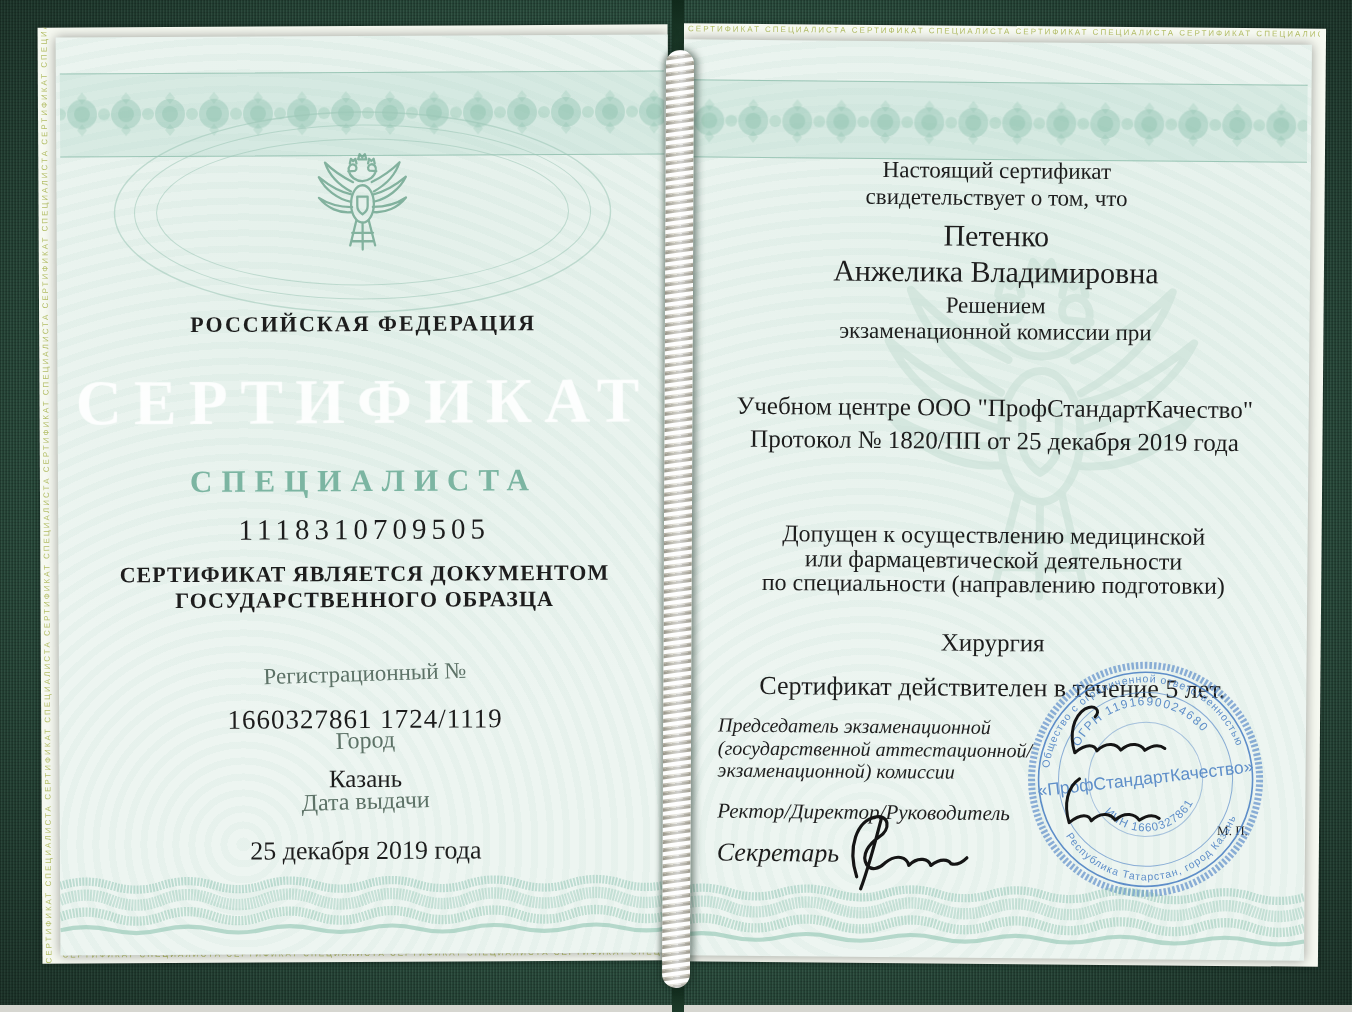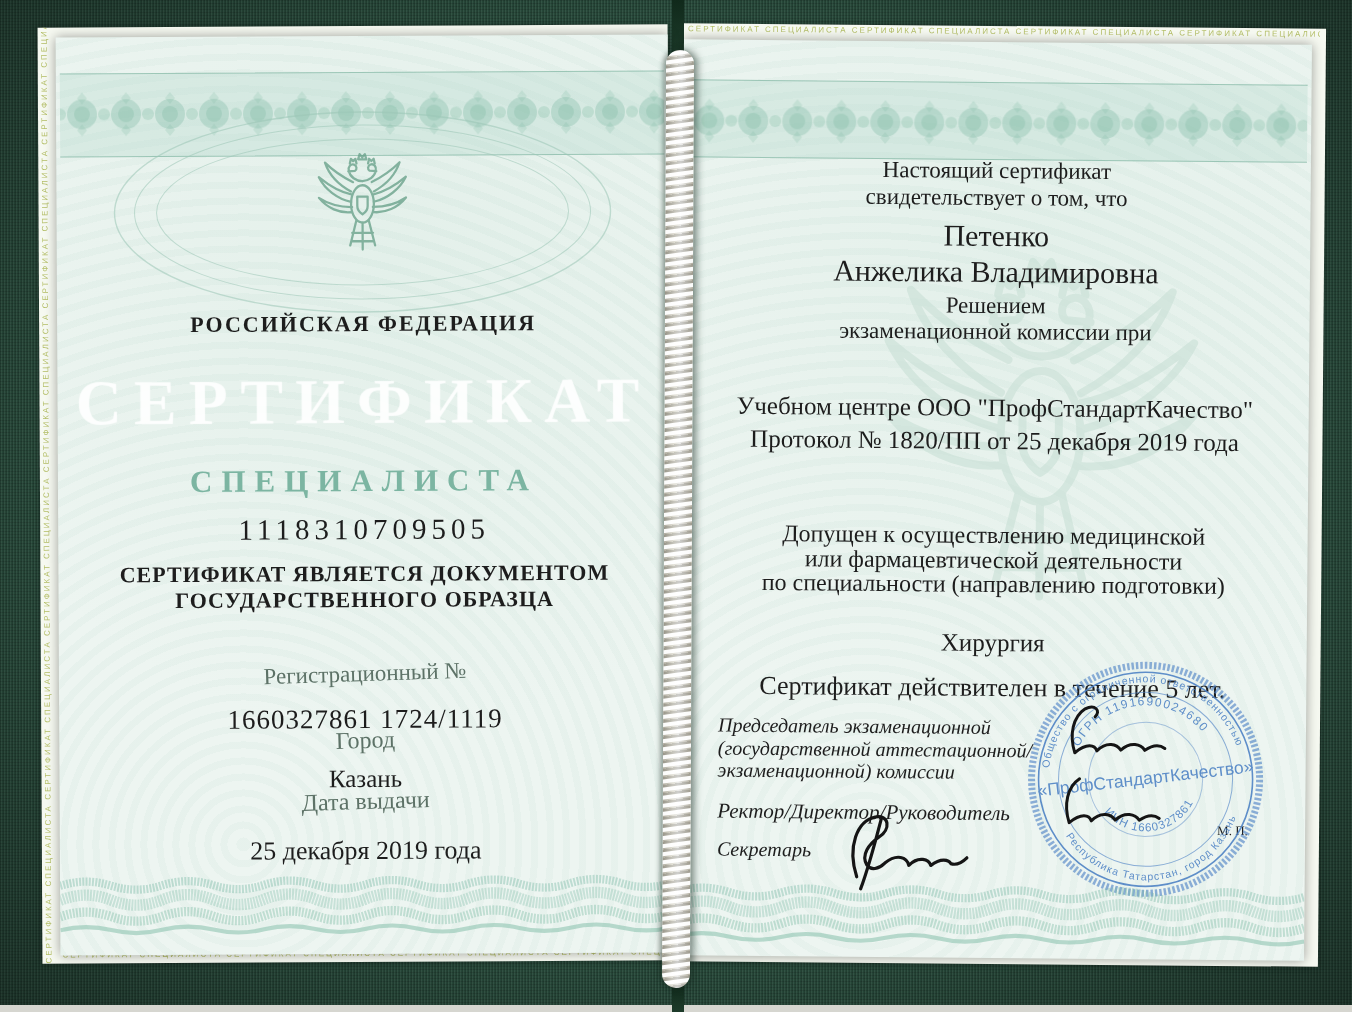--- a/index.html
+++ b/index.html
@@ -153,21 +153,21 @@
     <div class="txt" style="top:480px;font-size:24px">Допущен к осуществлению медицинской</div>
     <div class="txt" style="top:505px;font-size:24px">или фармацевтической деятельности</div>
     <div class="txt" style="top:529px;font-size:24px">по специальности (направлению подготовки)</div>
     <div class="txt" style="top:587px;font-size:25px">Хирургия</div>
     <div class="txt" style="top:631px;font-size:26px">Сертификат действителен в течение 5 лет.</div>
 
     <div class="txt" style="left:40px;right:auto;top:674px;font-size:20px;font-style:italic;text-align:left">Председатель экзаменационной</div>
     <div class="txt" style="left:40px;right:auto;top:697px;font-size:20px;font-style:italic;text-align:left">(государственной аттестационной/</div>
     <div class="txt" style="left:40px;right:auto;top:719px;font-size:20px;font-style:italic;text-align:left">экзаменационной) комиссии</div>
     <div class="txt" style="left:40px;right:auto;top:760px;font-size:21px;font-style:italic;text-align:left">Ректор/Директор/Руководитель</div>
-    <div class="txt" style="left:40px;right:auto;top:798px;font-size:20px;font-style:italic;text-align:right">Секретарь</div>
+    <div class="txt" style="left:40px;right:auto;top:798px;font-size:26px;font-style:italic;text-align:right">Секретарь</div>
     <div class="txt" style="left:540px;right:auto;top:780px;font-size:13px">М. П.</div>
 
     <svg class="stamp" style="left:348px;top:616px" width="240" height="240" viewBox="0 0 240 240">
       <defs>
         <path id="arcTop" d="M 23,120 A 97,97 0 1 1 217,120"></path>
         <path id="arcOgrn" d="M 46,120 A 74,74 0 0 1 194,120"></path>
         <path id="arcInn" d="M 66,118 A 54,54 0 0 0 174,118"></path>
         <path id="arcBot" d="M 25,126 A 95,95 0 0 0 215,126"></path>
       </defs>
       <g fill="none" stroke="currentColor">

